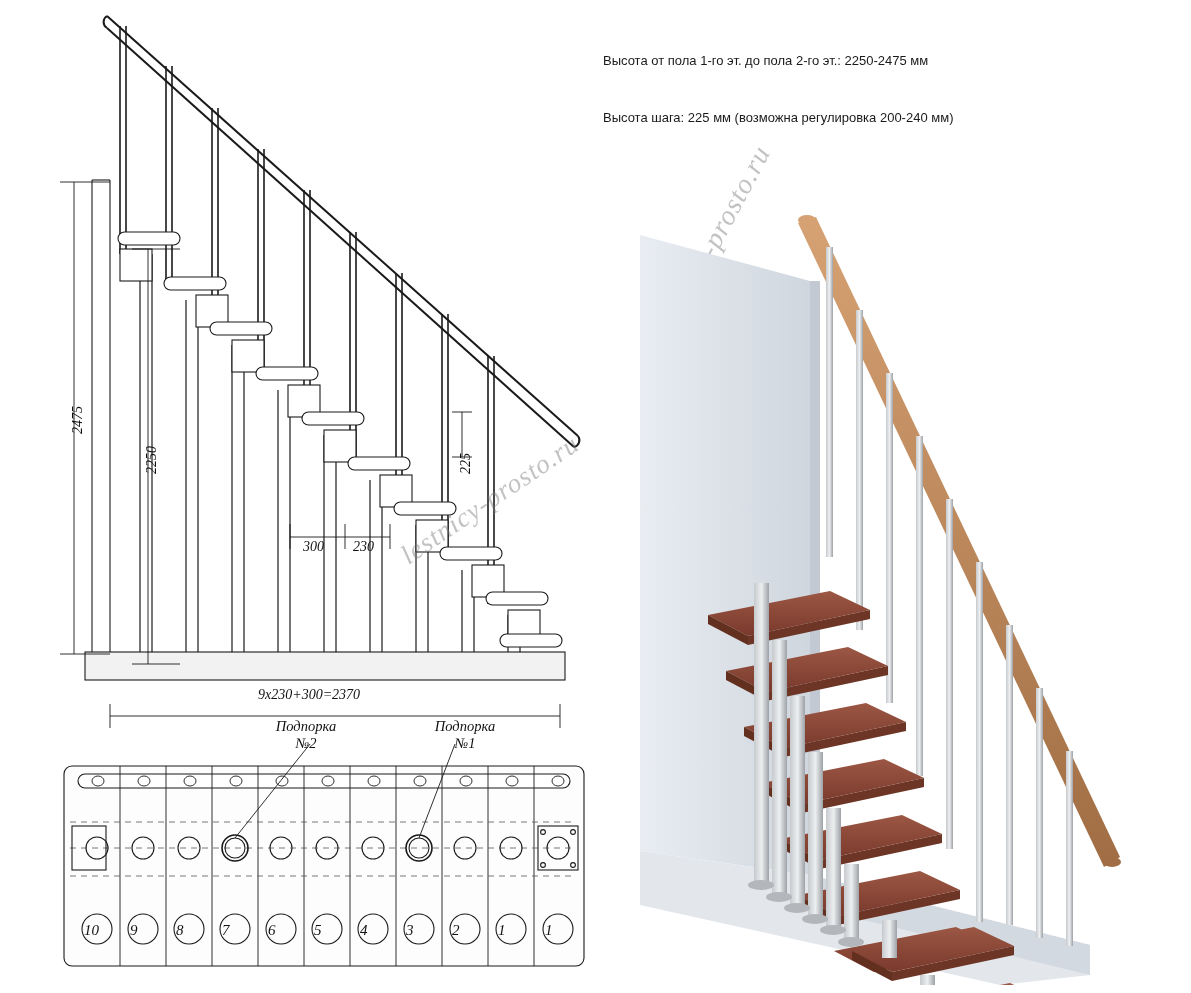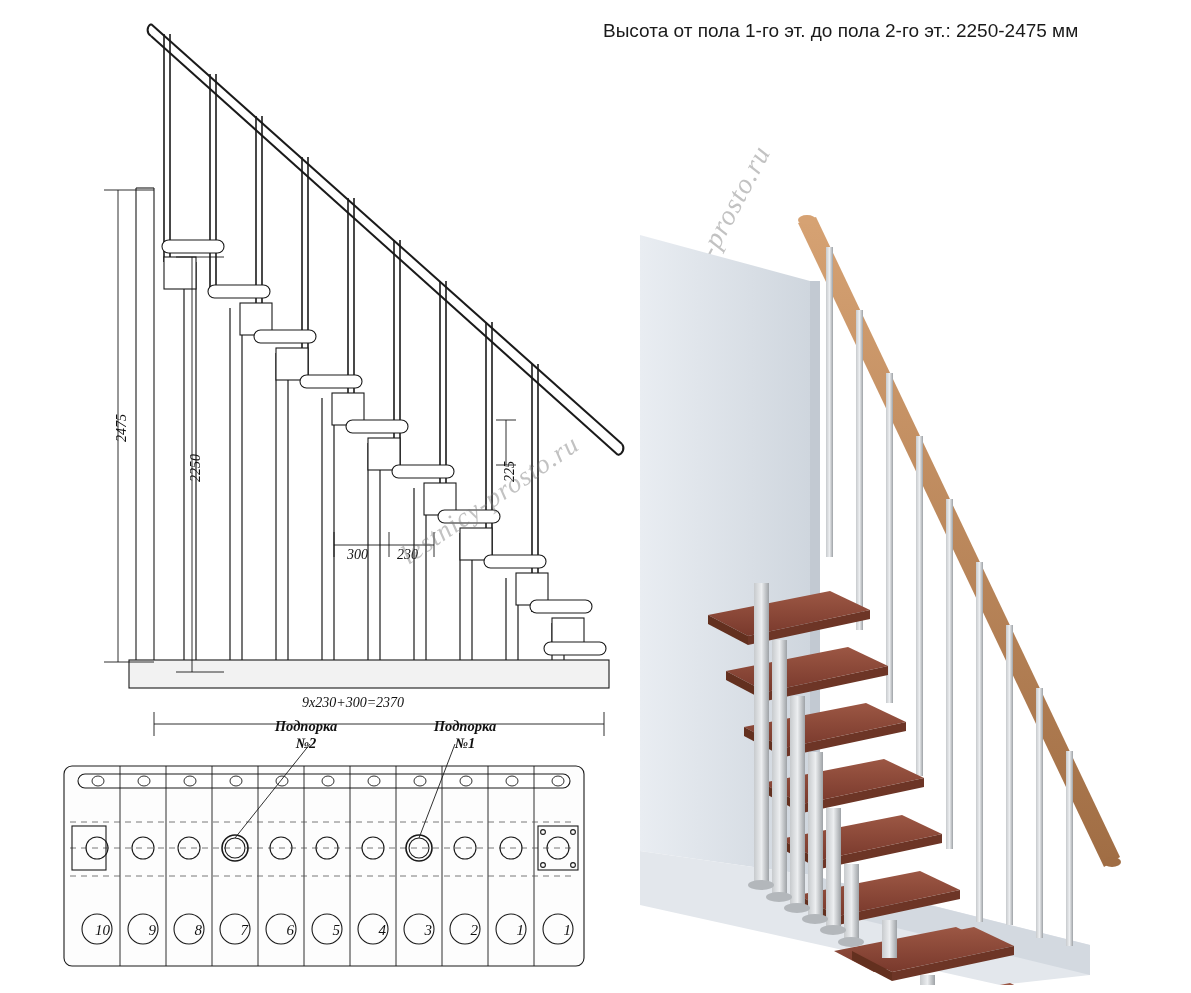--- a/index.html
+++ b/index.html
@@ -20,34 +20,34 @@
   }
 
   
   .spec-list {
     position: absolute;
     left: 603px;
     top: 18px;
     width: 560px;
   }
   .spec-line {
-    font-size: 19px;
+    font-size: 13px;
     color: #1a1a1a;
     line-height: 26.5px;
     white-space: nowrap;
+    margin-top: 30px;
   }
 
   
   .elev {
     position: absolute;
     left: 0;
-    top: 12px;
+    top: 4px;
     width: 600px;
     height: 740px;
-    margin-left: 44px;
   }
   .dimtext {
     position: absolute;
     font-family: "Liberation Serif", serif;
     font-style: italic;
     font-size: 14px;
     color: #111;
     white-space: nowrap;
   }
   .dimtext.vert {
@@ -90,48 +90,48 @@
   }
   .plan-label {
     position: absolute;
     font-family: "Liberation Serif", serif;
     font-style: italic;
     font-size: 14.5px;
     color: #111;
     text-align: center;
     line-height: 17px;
     white-space: nowrap;
-    font-weight: bold;
   }
   .step-num {
     position: absolute;
     font-family: "Liberation Serif", serif;
     font-style: italic;
     font-size: 15px;
     color: #111;
     width: 26px;
-    text-align: right;
+    text-align: left;
   }
 
   
   .render3d {
     position: absolute;
     left: 620px;
     top: 185px;
     width: 560px;
     height: 800px;
   }
 </style>
 </head>
 <body>
 
 <div class="page">
 
   <div class="spec-list">
     <div class="spec-line">Высота от пола 1-го эт. до пола 2-го эт.: 2250-2475 мм</div>
+    <div class="spec-line">Высота шага: 225 мм (возможна регулировка 200-240 мм)</div>
   </div>
 
   <div class="elev">
     <svg width="600" height="740" viewBox="0 0 600 740">
       <g stroke="#1a1a1a" fill="none" stroke-width="1.1">
 
         <rect x="85" y="648" width="480" height="28" fill="#f2f2f2" stroke="#1a1a1a"></rect>
 
         <line x1="92" y1="176" x2="92" y2="648"></line>
         <line x1="110" y1="176" x2="110" y2="648"></line>

